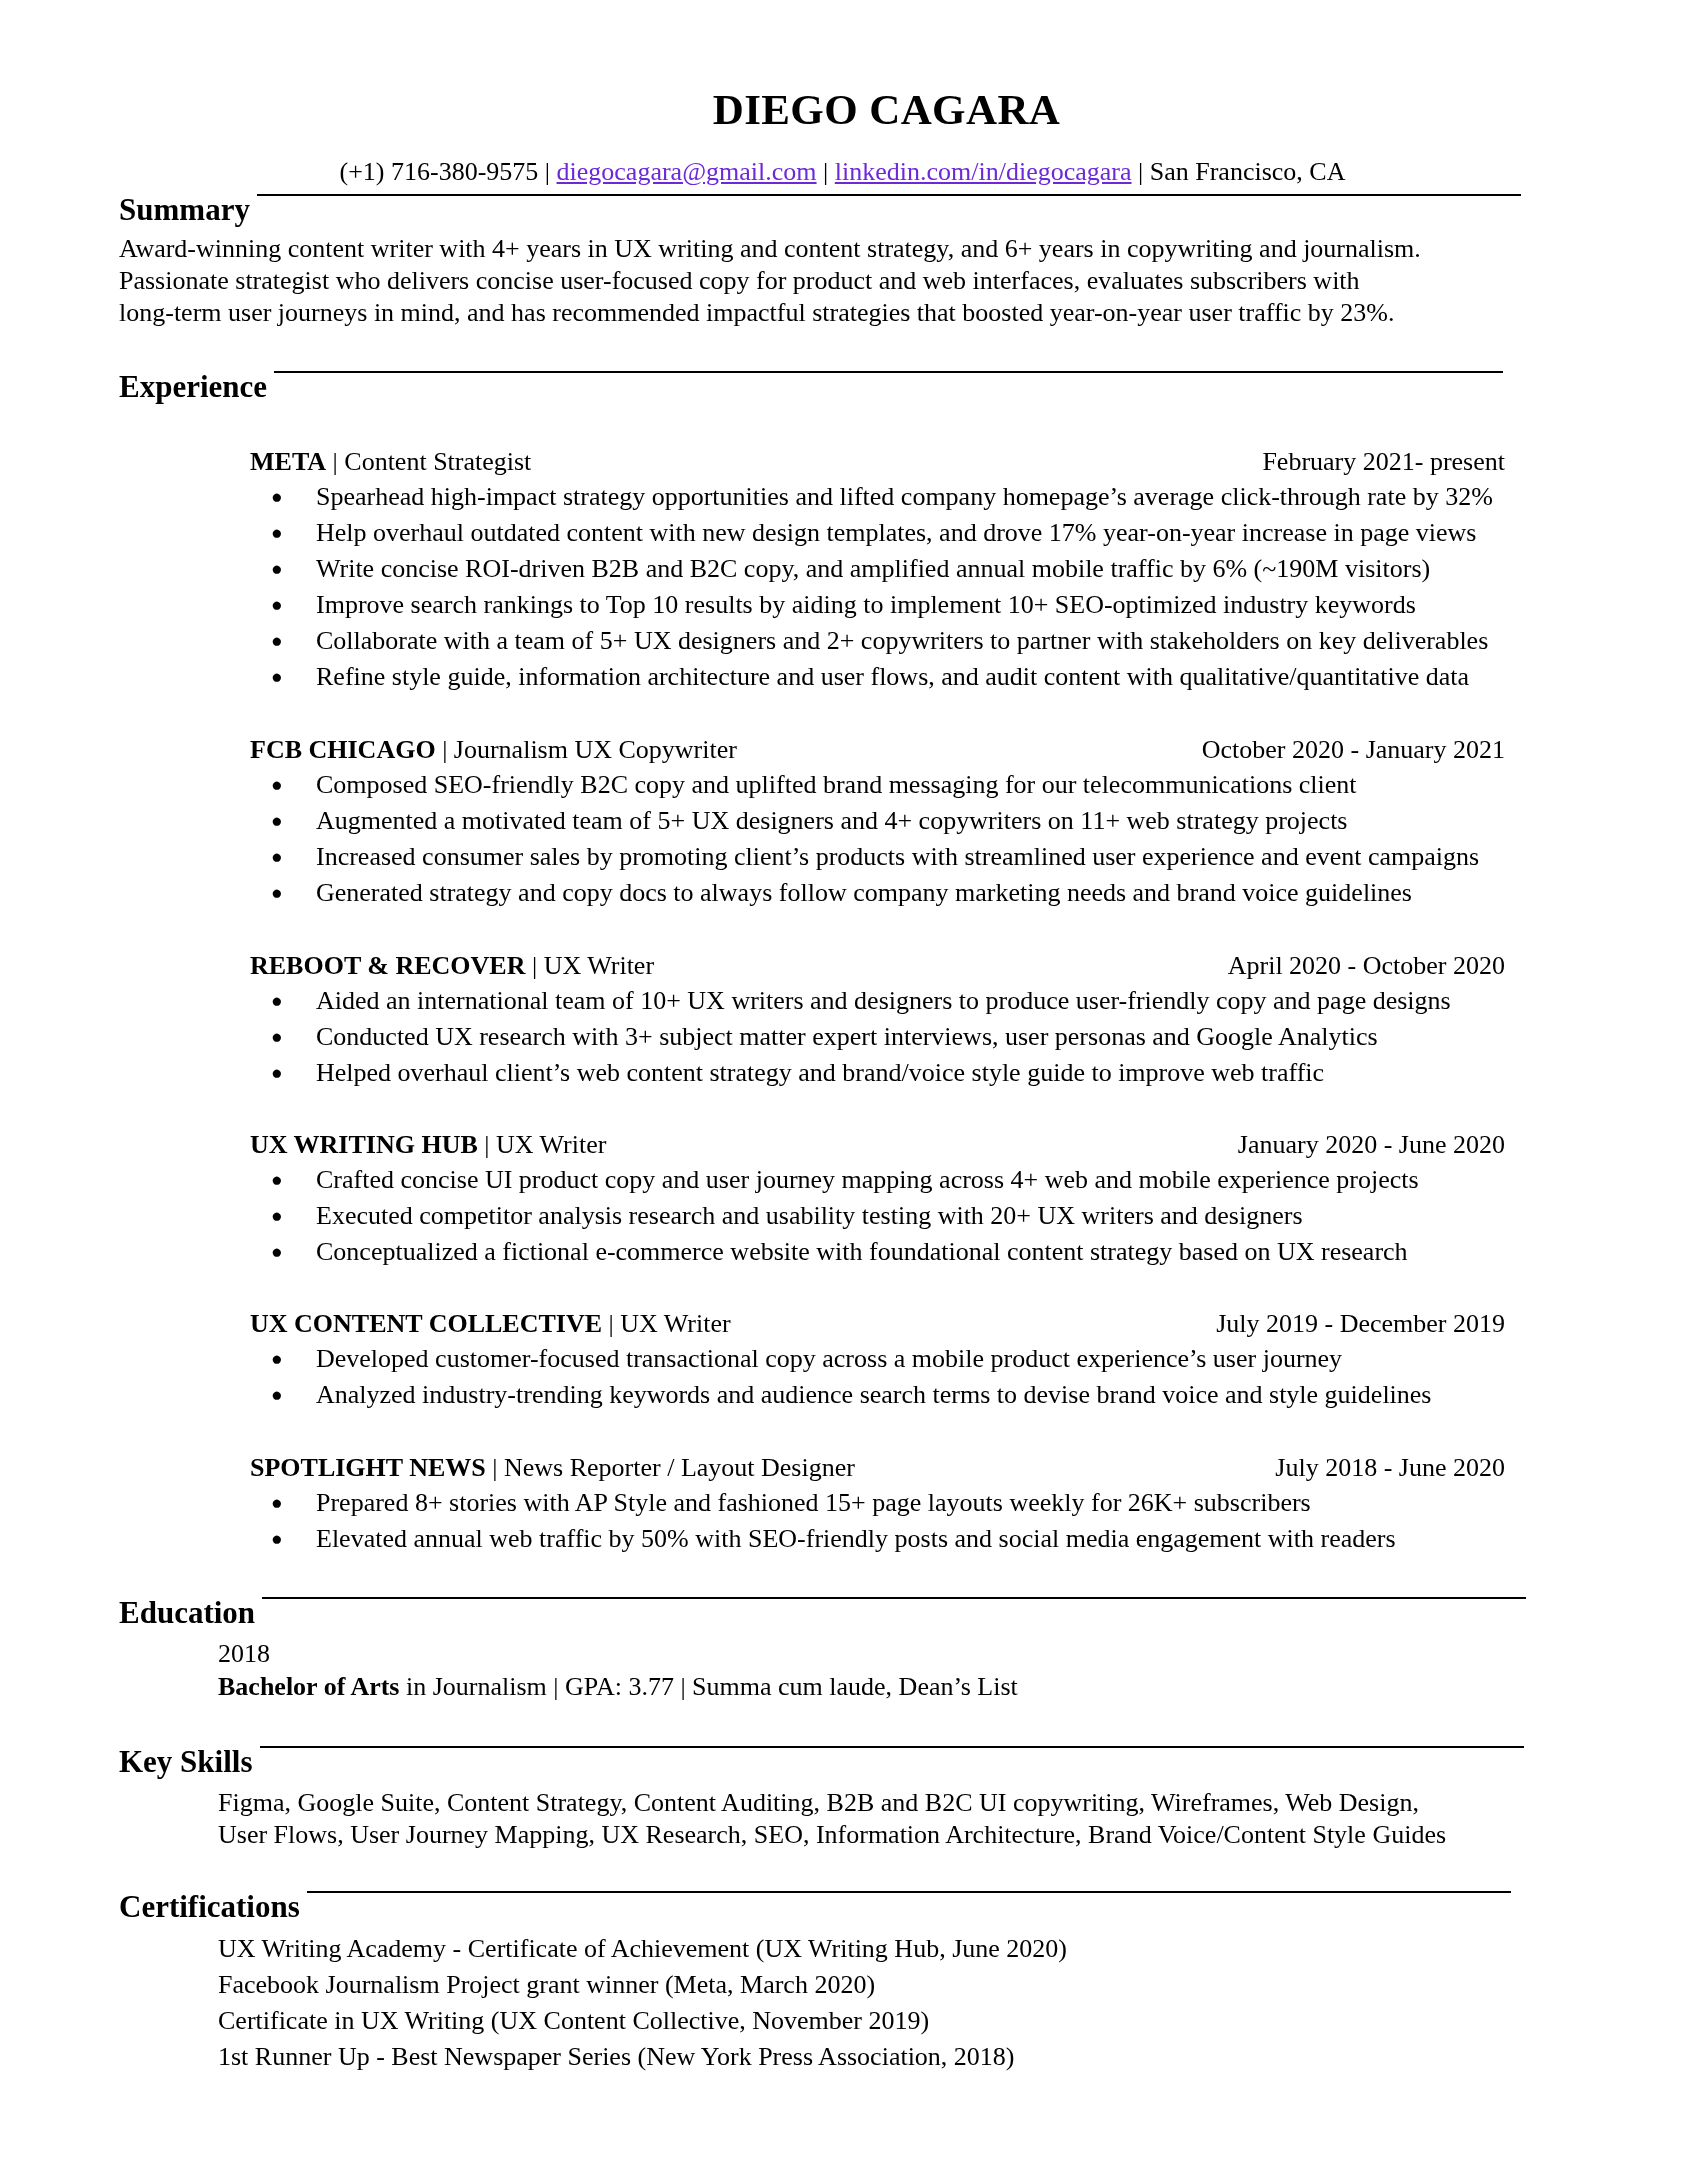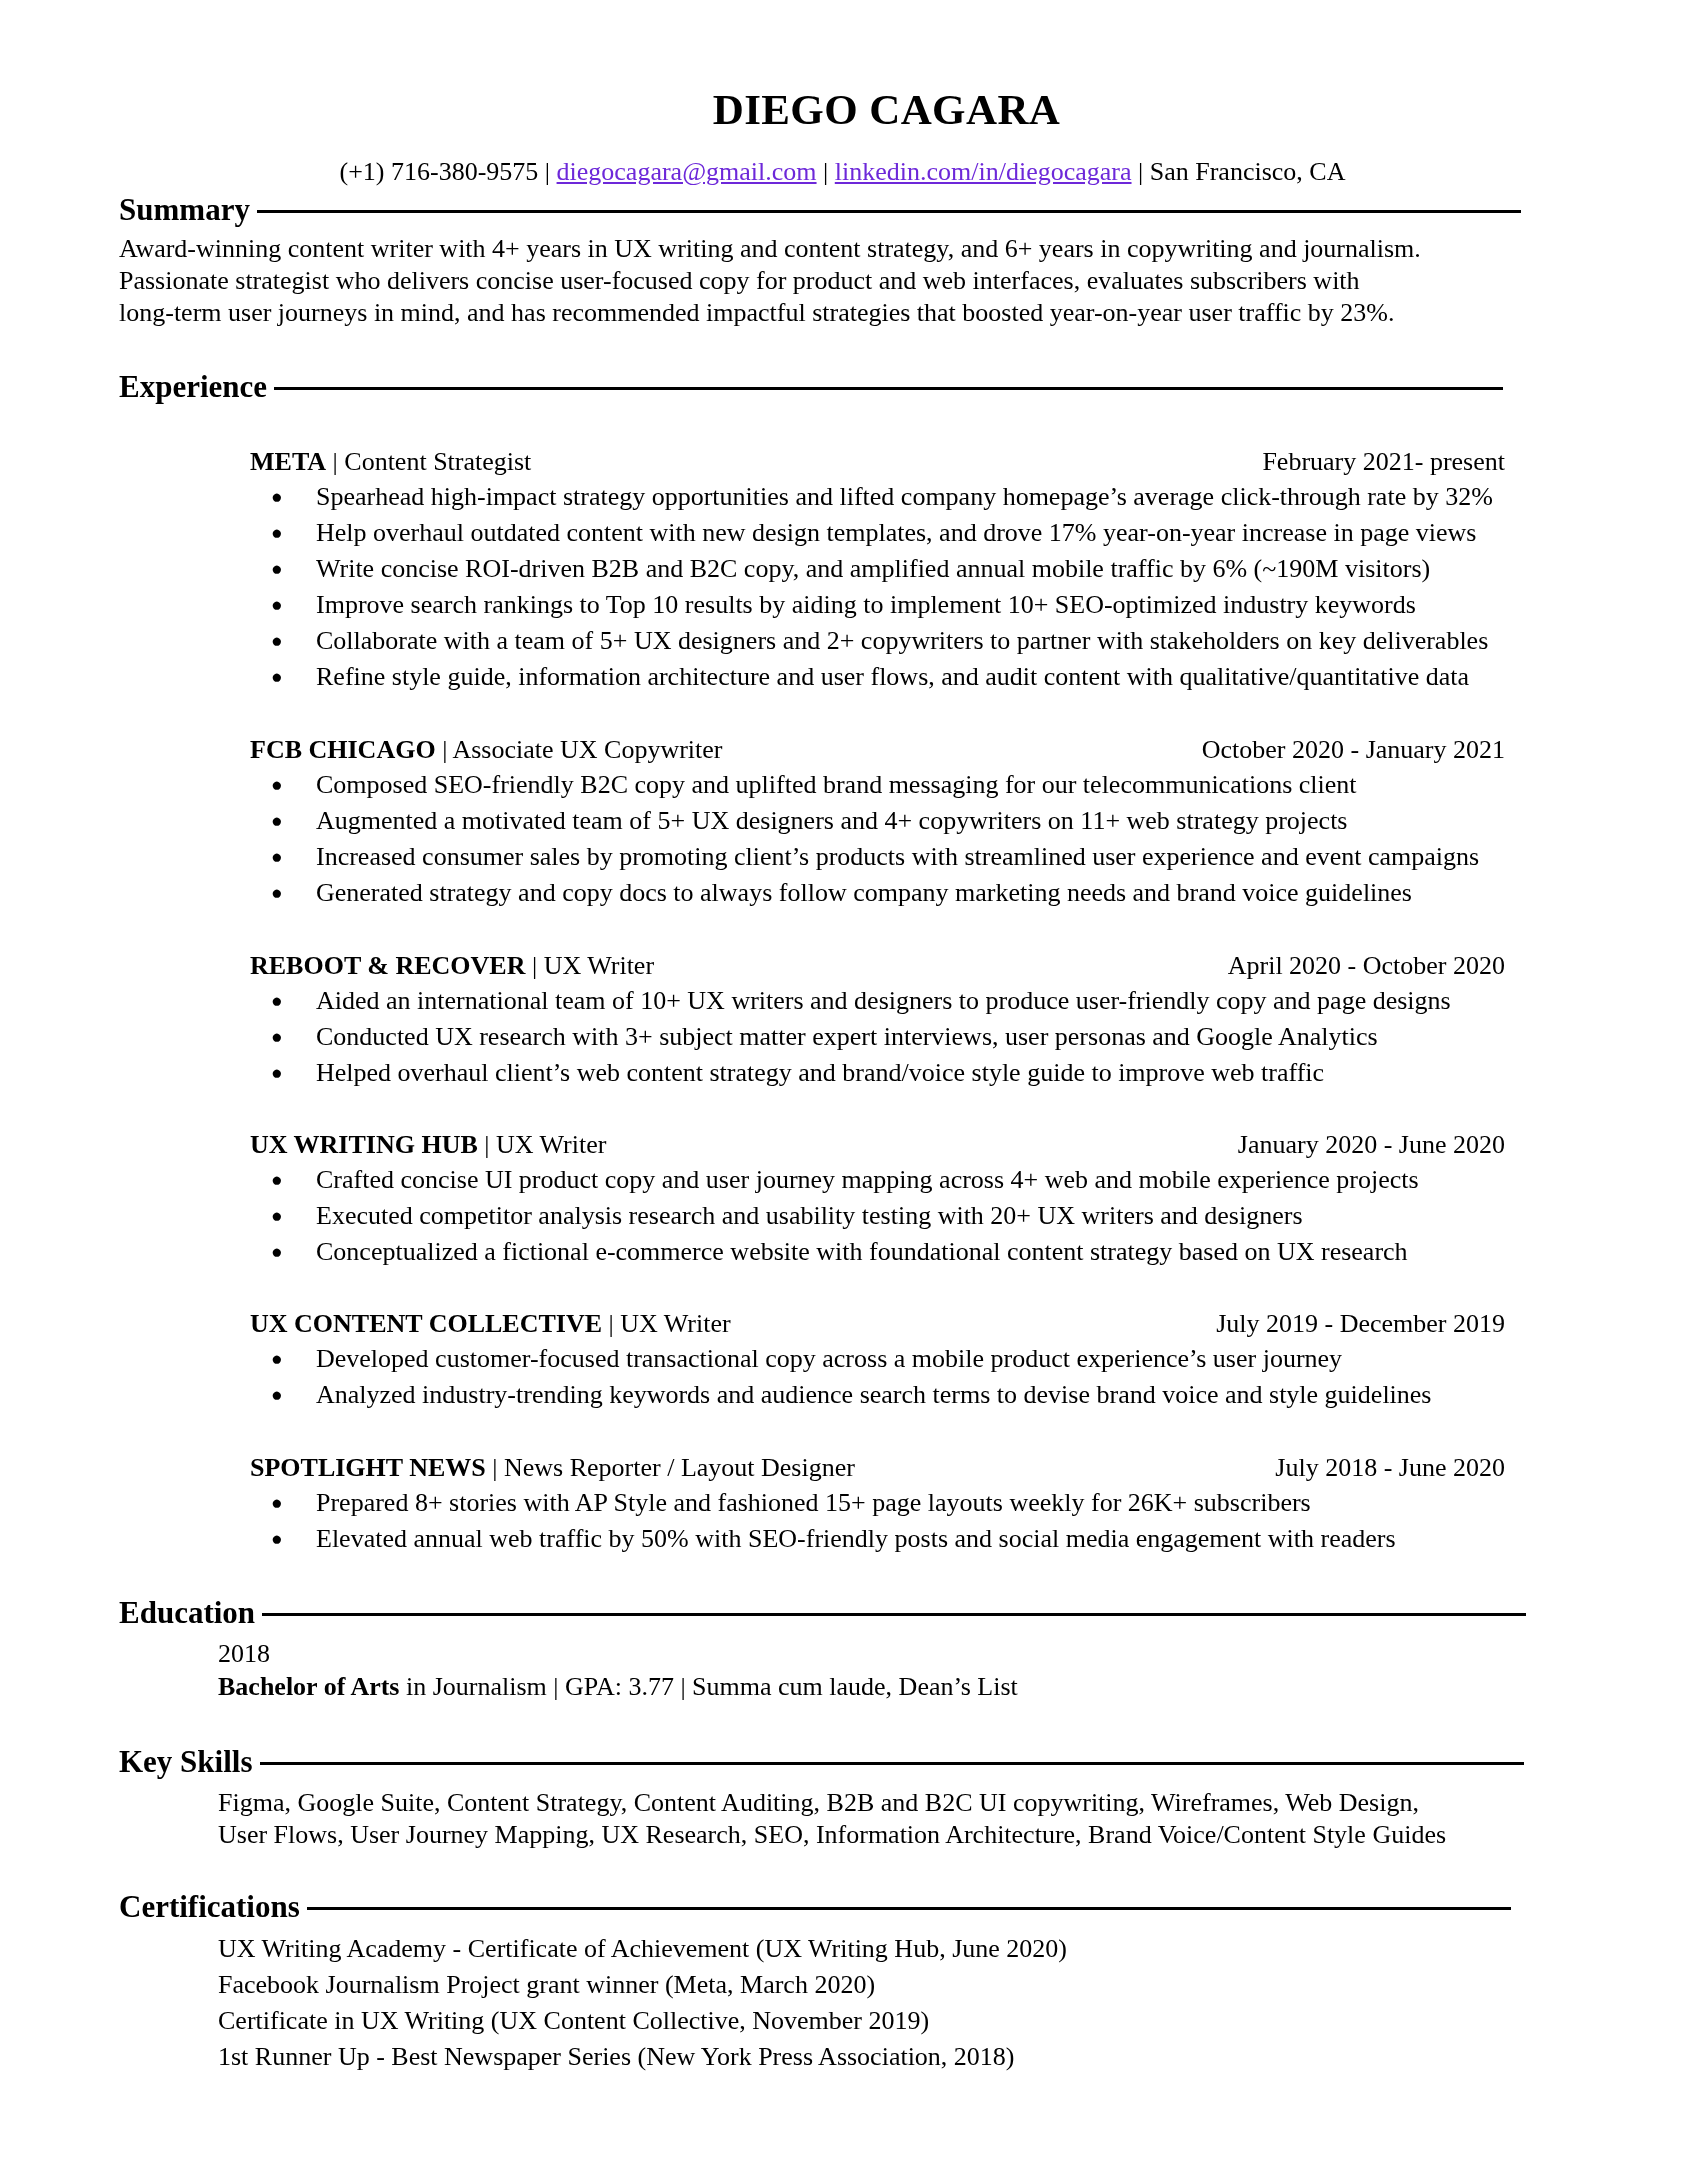--- a/index.html
+++ b/index.html
@@ -44,21 +44,20 @@
     color: #6d28d9;
     text-decoration: underline;
   }
   .section-heading {
     position: absolute;
     left: 119px;
     font-weight: bold;
     font-size: 31px;
     line-height: 39px;
     display: flex;
-    align-items: center;
   }
   .section-heading .rule {
     display: inline-block;
     height: 2.6px;
     background: #000000;
     margin-left: 7px;
     margin-top: 3.5px;
   }
   .para {
     position: absolute;
@@ -153,21 +152,21 @@
   <ul class="bullets" style="top:479px;">
     <li><span class="dot">●</span><span>Spearhead high-impact strategy opportunities and lifted company homepage’s average click-through rate by 32%</span></li>
     <li><span class="dot">●</span><span>Help overhaul outdated content with new design templates, and drove 17% year-on-year increase in page views</span></li>
     <li><span class="dot">●</span><span>Write concise ROI-driven B2B and B2C copy, and amplified annual mobile traffic by 6% (~190M visitors)</span></li>
     <li><span class="dot">●</span><span>Improve search rankings to Top 10 results by aiding to implement 10+ SEO-optimized industry keywords</span></li>
     <li><span class="dot">●</span><span>Collaborate with a team of 5+ UX designers and 2+ copywriters to partner with stakeholders on key deliverables</span></li>
     <li><span class="dot">●</span><span>Refine style guide, information architecture and user flows, and audit content with qualitative/quantitative data</span></li>
   </ul>
 
   <div class="job-header" style="top:732px;">
-    <span><span class="company">FCB CHICAGO</span> <span>|</span> <span>Associate UX Copywriter</span></span>
+    <span><span class="company">FCB CHICAGO</span> <span>|</span> <span>Journalism UX Copywriter</span></span>
     <span>October 2020 - January 2021</span>
   </div>
   <ul class="bullets" style="top:767px;">
     <li><span class="dot">●</span><span>Composed SEO-friendly B2C copy and uplifted brand messaging for our telecommunications client</span></li>
     <li><span class="dot">●</span><span>Augmented a motivated team of 5+ UX designers and 4+ copywriters on 11+ web strategy projects</span></li>
     <li><span class="dot">●</span><span>Increased consumer sales by promoting client’s products with streamlined user experience and event campaigns</span></li>
     <li><span class="dot">●</span><span>Generated strategy and copy docs to always follow company marketing needs and brand voice guidelines</span></li>
   </ul>
 
   <div class="job-header" style="top:948px;">

